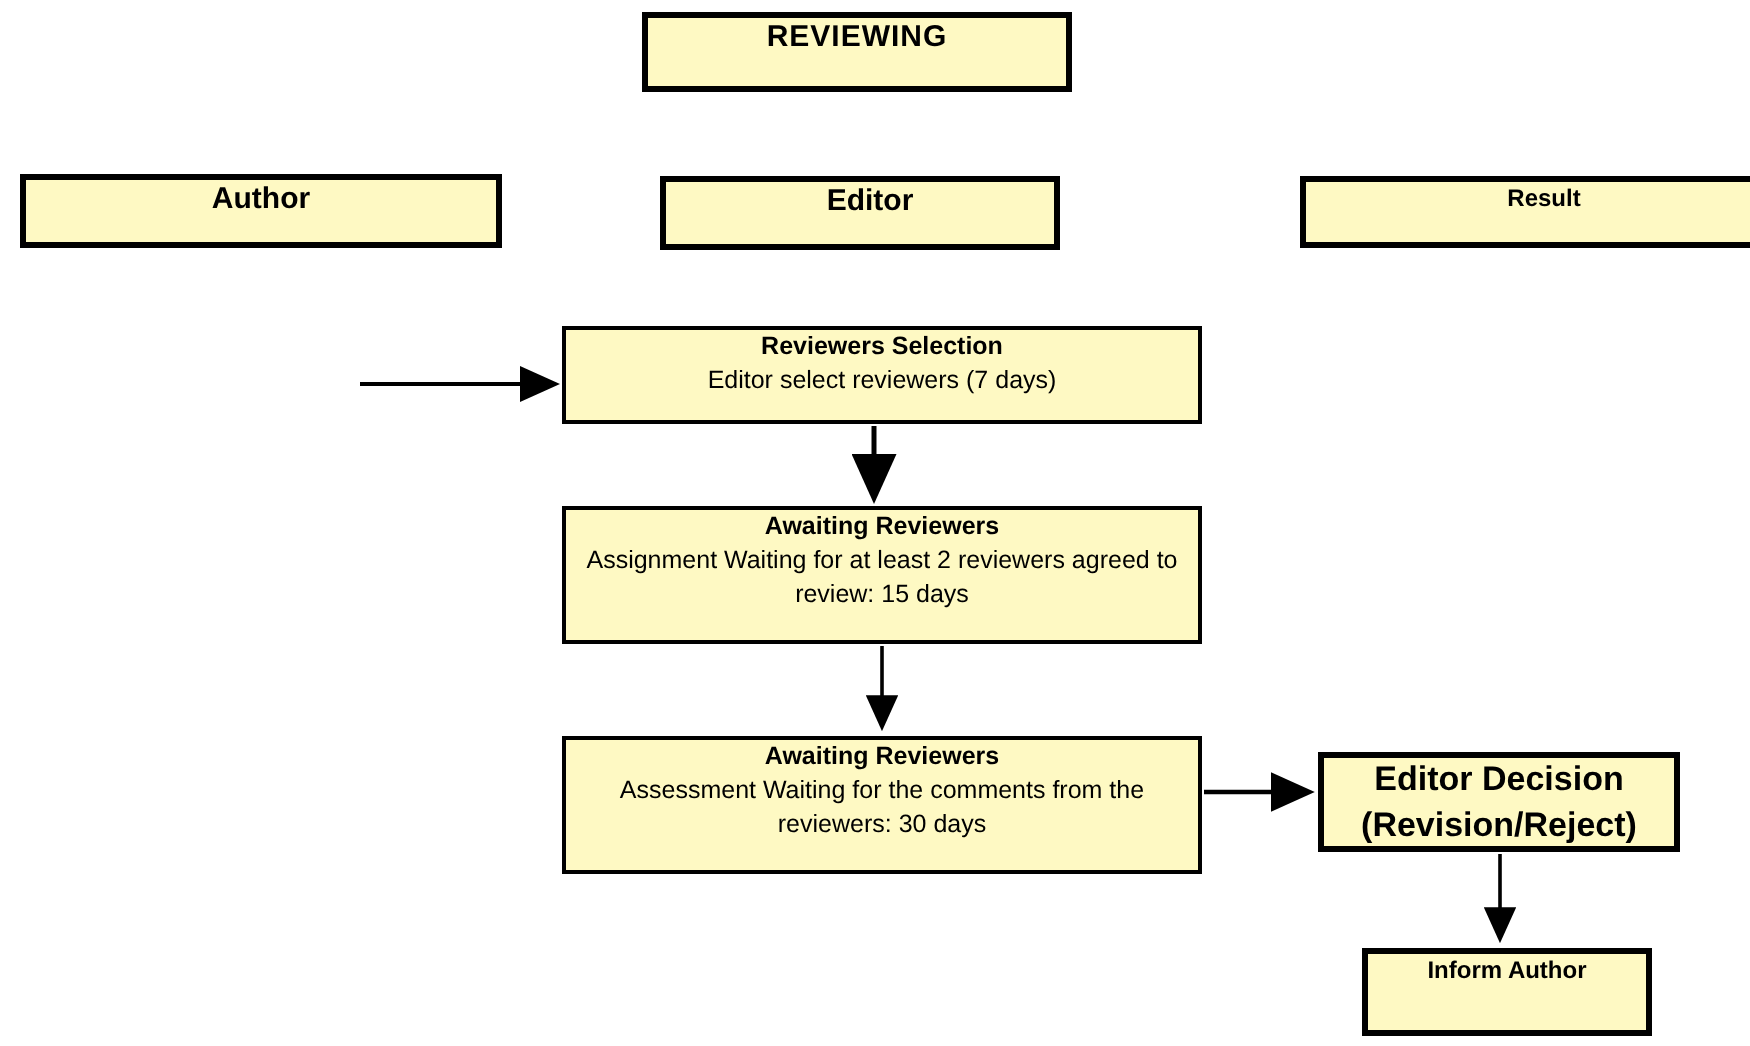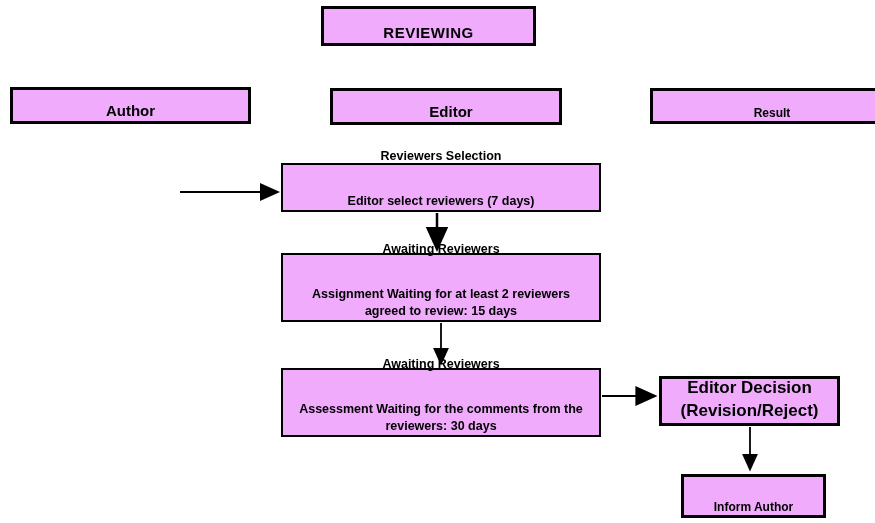--- a/index.html
+++ b/index.html
@@ -1,36 +1,36 @@
 <!DOCTYPE html>
 <html><head>
 <meta charset="utf-8">
 <style>
   * { margin:0; padding:0; box-sizing:border-box; }
   html,body { background:#ffffff; }
   body { font-family:"Liberation Sans", sans-serif; color:#000; }
   .canvas { position:relative; width:875px; height:523px; background:#fff; overflow:hidden; }
 
   .box {
-    position:absolute; background:#f0abfc; border:3px solid #000;
-    display:flex; flex-direction:column; align-items:center; justify-content:flex-end;
+    position:absolute; background:#fef9c3; border:3px solid #000;
+    display:flex; flex-direction:column; align-items:center; justify-content:flex-start;
     text-align:center; line-height:1.35;
   }
-  .thin { border-width:2px;gap:28px; }
+  .thin { border-width:2px; }
 
   .title-box   { left:321px; top:6px;  width:215px; height:40px; font-weight:bold; font-size:15px; letter-spacing:.5px; }
   .hdr-author  { left:10px;  top:87px;  width:241px; height:37px; font-weight:bold; font-size:15px; }
-  .hdr-editor  { left:330px; top:88px;  width:232px; height:37px; font-weight:bold; font-size:15px;padding-left:10px; }
+  .hdr-editor  { left:330px; top:88px;  width:200px; height:37px; font-weight:bold; font-size:15px;padding-left:10px; }
   .hdr-result  { left:650px; top:88px;  width:244px; height:36px; font-weight:bold; font-size:12px; }
 
   .manuscript  { left:31px;  top:163px; width:148px; height:65px; border-radius:15px; font-weight:bold; font-size:12px; }
 
   .step        { left:281px; width:320px; padding:0 8px; }
   .step .t     { font-weight:bold; font-size:12.5px; display:block; }
-  .step .b     { font-weight:bold; font-size:12.5px; display:block; }
+  .step .b     { font-weight:normal; font-size:12.5px; display:block; }
   .selection   { top:163px; height:49px; }
   .awaiting1   { top:253px; height:69px; }
   .awaiting2   { top:368px; height:69px; }
 
   .decision    { left:659px; top:376px; width:181px; height:50px; font-weight:bold; font-size:17px; }
   .inform      { left:681px; top:474px; width:145px; height:44px; font-weight:bold; font-size:12px; }
 
   .two-line span { display:block; }
 
   svg.arrows { position:absolute; left:0; top:0; pointer-events:none; }

